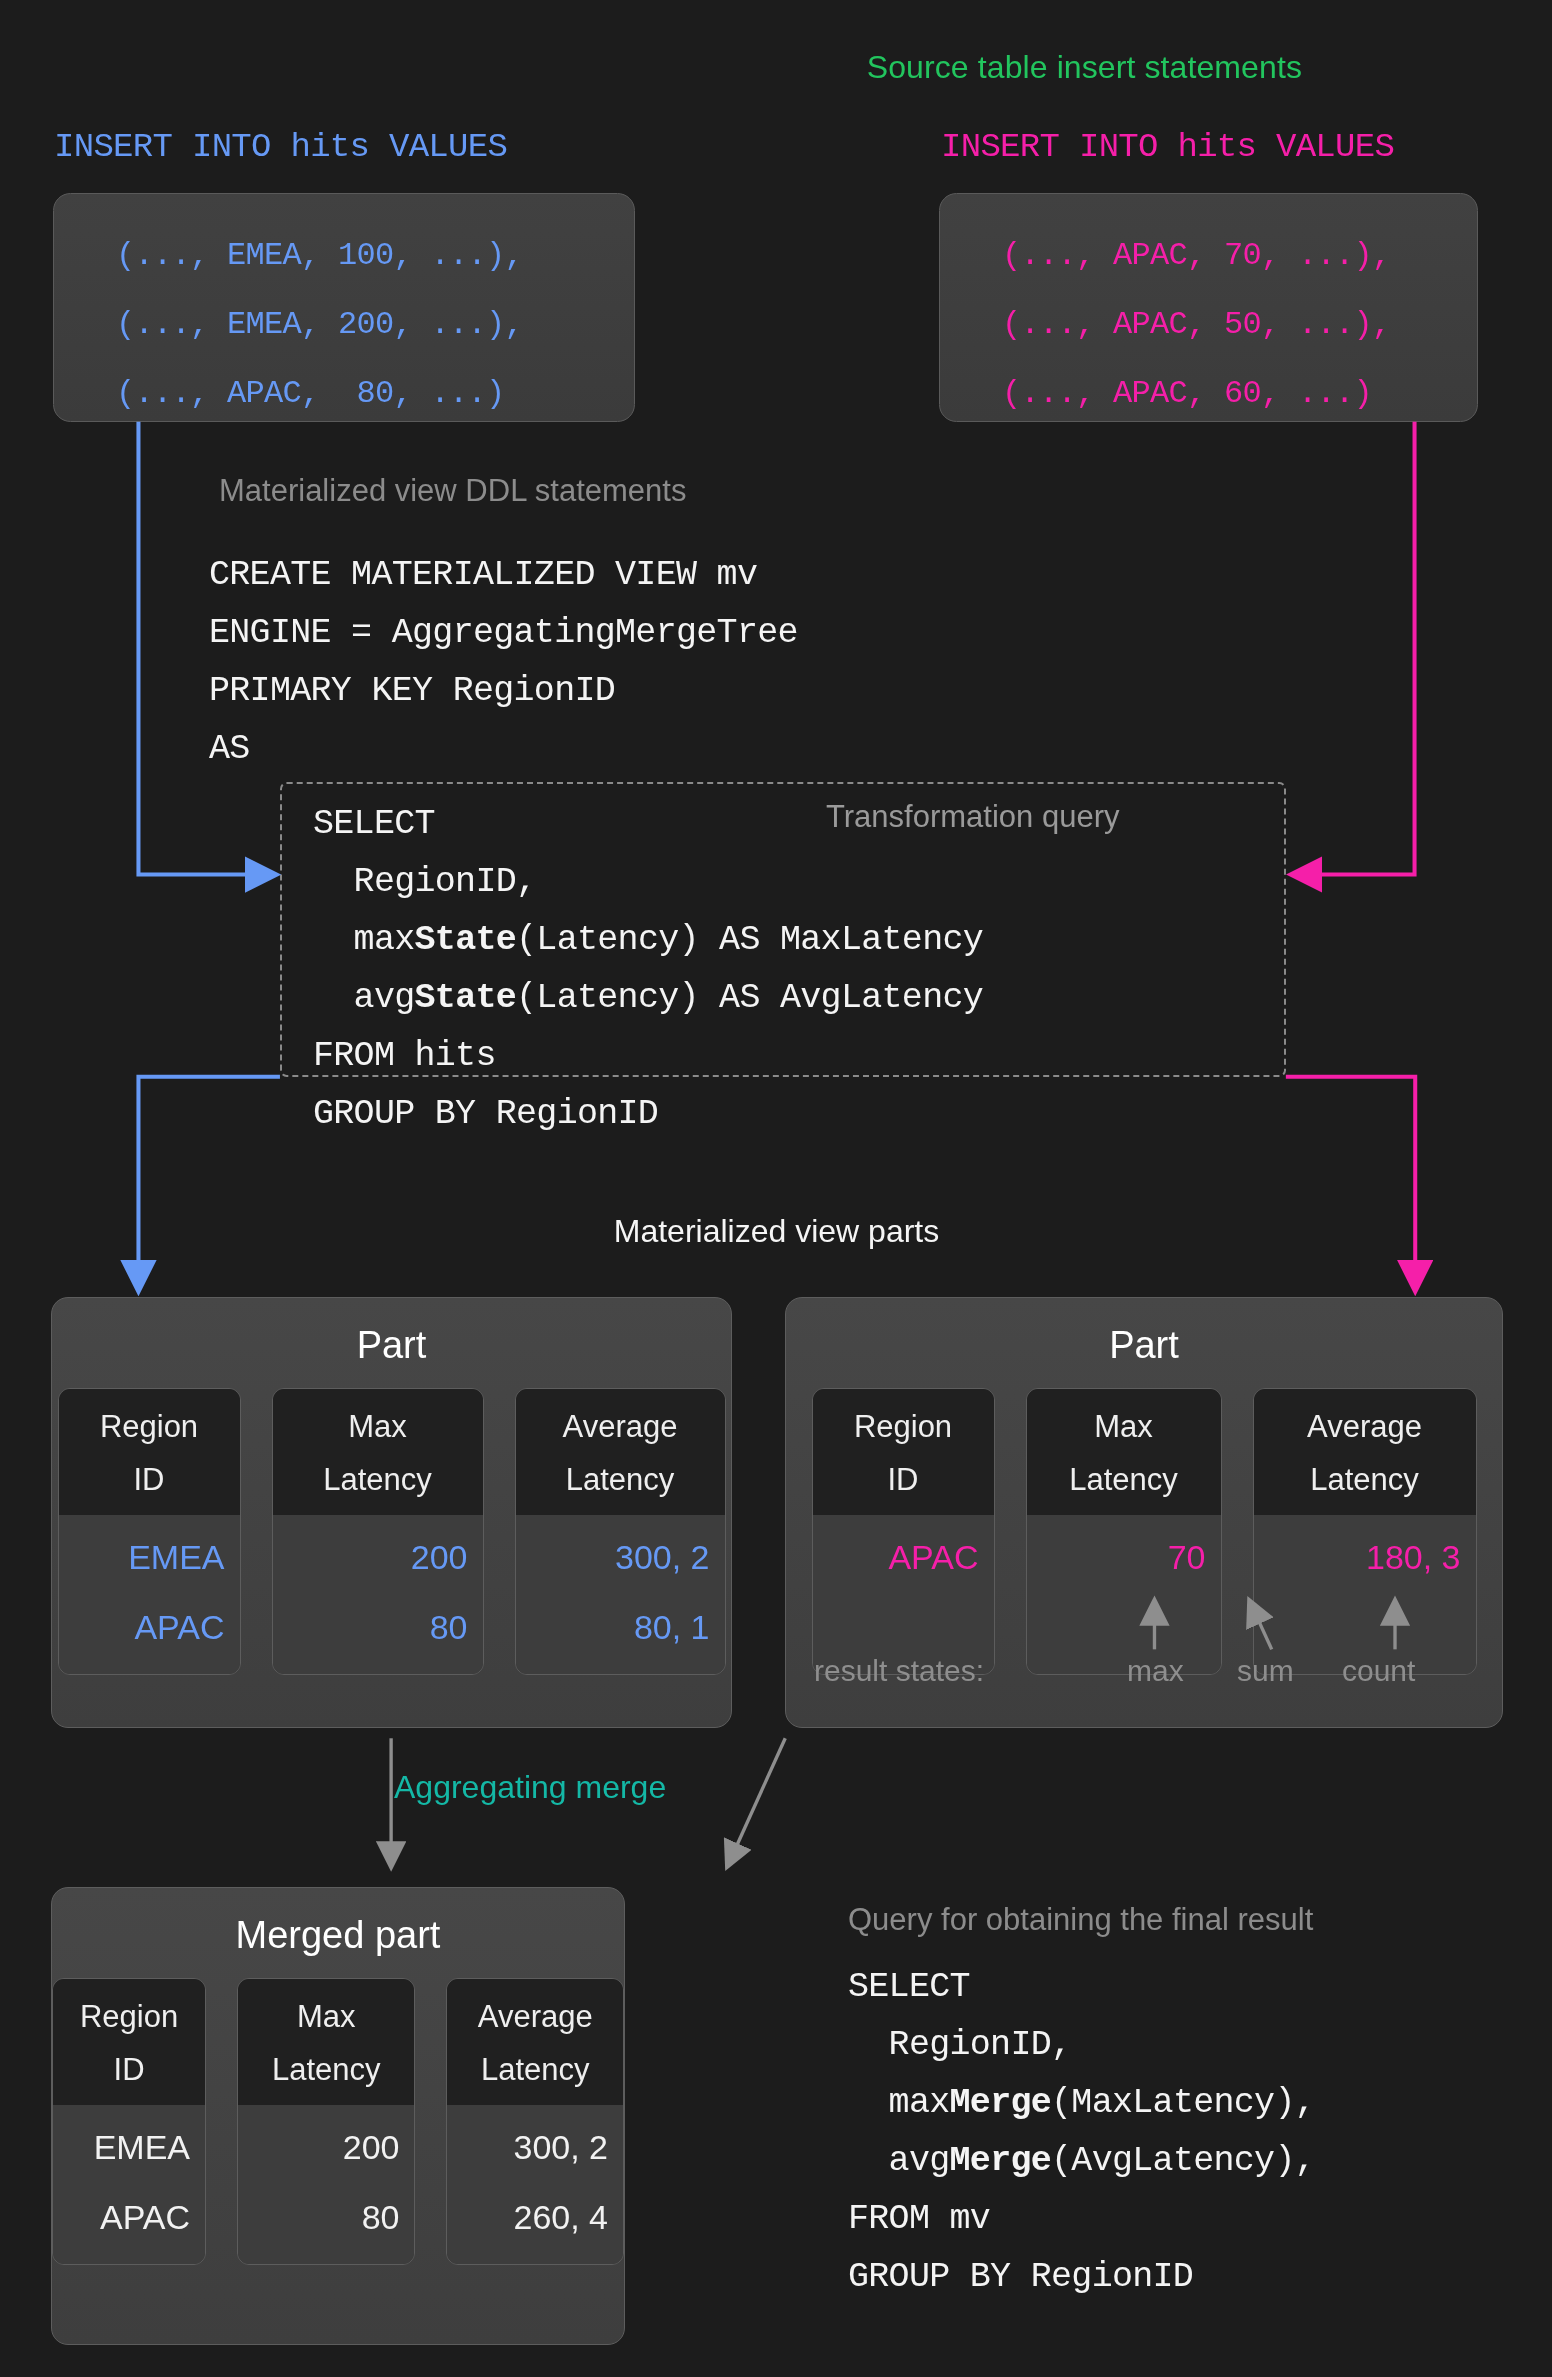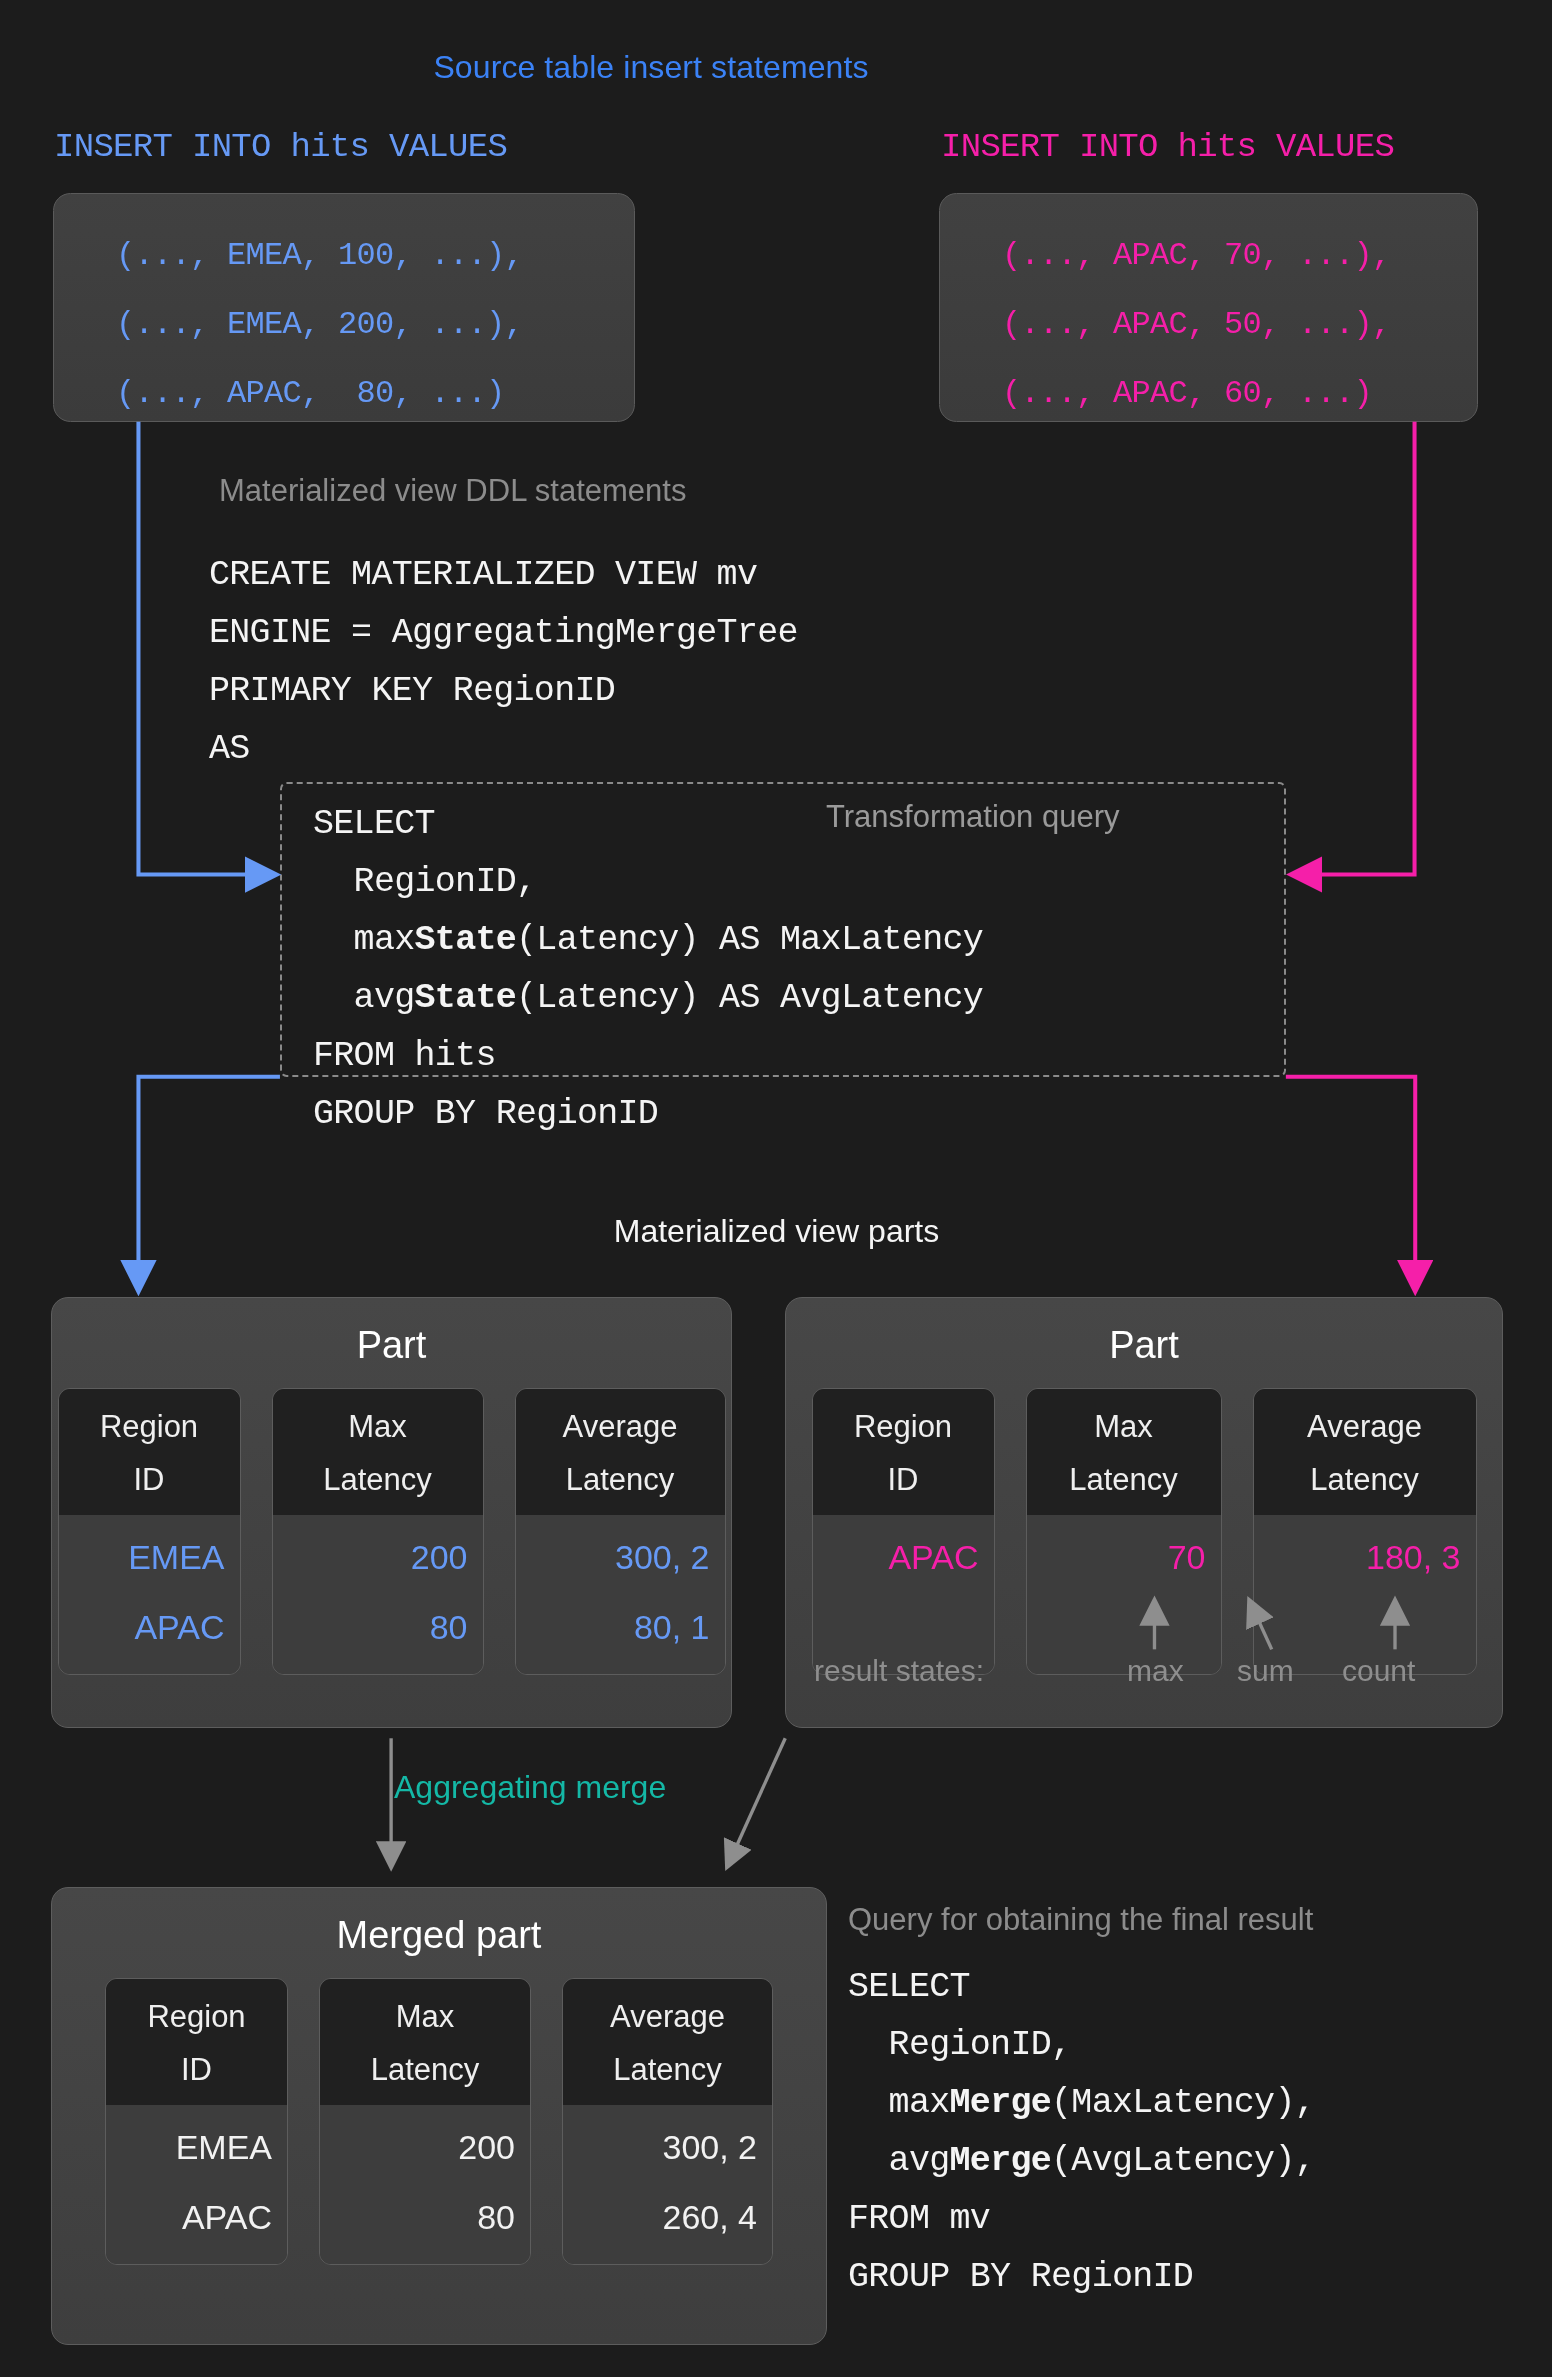--- a/index.html
+++ b/index.html
@@ -9,21 +9,21 @@
     color:#ffffff;
     -webkit-font-smoothing:antialiased;
   }
   .abs{position:absolute;}
   .mono{font-family:"Liberation Mono", monospace;}
   .white{color:#f2f2f2;}
   .blue{color:#6699f5;}
   .pink{color:#f51fa9;}
 
   
-  #caption-source{left:0;top:49px;width:1302px;text-align:center;font-size:32px;color:#3b82f6;letter-spacing:0.1px;}
+  #caption-source{left:0;top:49px;width:1302px;text-align:right;font-size:32px;color:#22c55e;letter-spacing:0.1px;}
   #caption-mv-parts{left:0;top:1213px;width:1553px;text-align:center;font-size:32px;color:#f5f5f5;}
   #caption-ddl{left:219px;top:473px;font-size:31px;color:#8c8c8c;}
   #caption-transform{left:826px;top:799px;font-size:31px;color:#9a9a9a;}
   #caption-final{left:848px;top:1902px;font-size:31px;color:#8c8c8c;}
   #caption-merge{left:394px;top:1769px;font-size:32px;color:#14b8a6;}
 
   
   .ins-head{font-size:34px;letter-spacing:-0.7px;white-space:pre;}
   #ins-head-left{left:54px;top:128px;}
   #ins-head-right{left:941px;top:128px;}
@@ -52,21 +52,21 @@
 
   
   .part-box{
     border-radius:17px;
     background:linear-gradient(180deg,#474747 0%,#3e3e3e 100%);
     border:0.7px solid #5d5d5d;
     box-sizing:border-box;
   }
   #part-left{left:51px;top:1297px;width:681px;height:431px;}
   #part-right{left:785px;top:1297px;width:718px;height:431px;}
-  #merged-part{left:51px;top:1887px;width:776px;height:458px;}
+  #merged-part{left:51px;top:1887px;width:574px;height:458px;}
 
   .part-title{width:100%;text-align:center;font-size:38px;color:#ffffff;margin-top:25.6px;}
 
   .cols{display:flex;justify-content:center;gap:31px;margin-top:21.6px;}
   .col{
     border:0.7px solid #5d5d5d;border-radius:12px;overflow:hidden;
     background:#3d3d3d;
   }
   .col-head{
     background:#202020;font-size:31px;line-height:53px;text-align:center;

